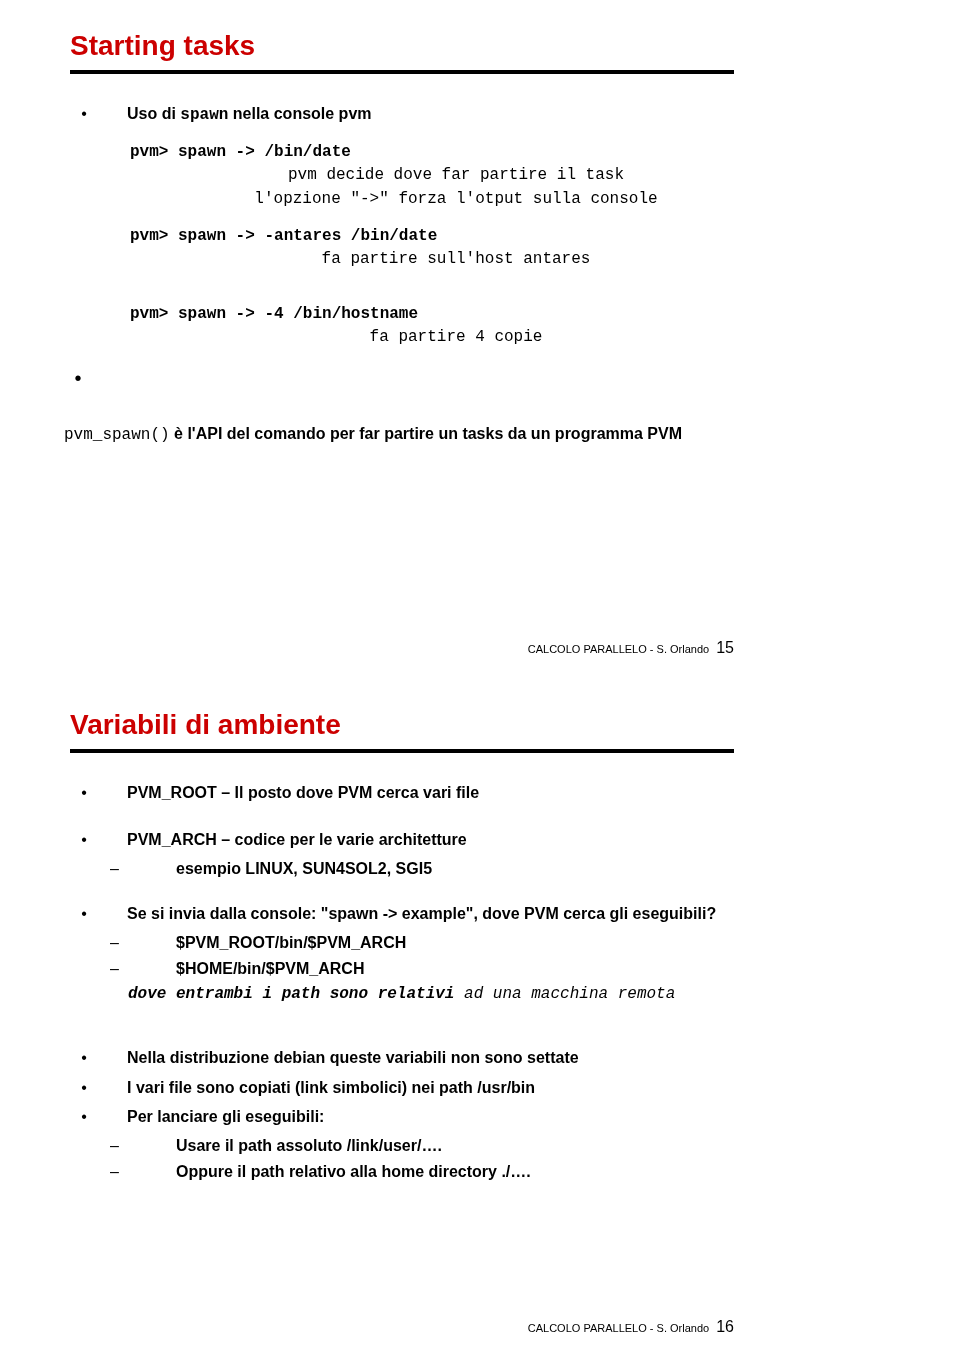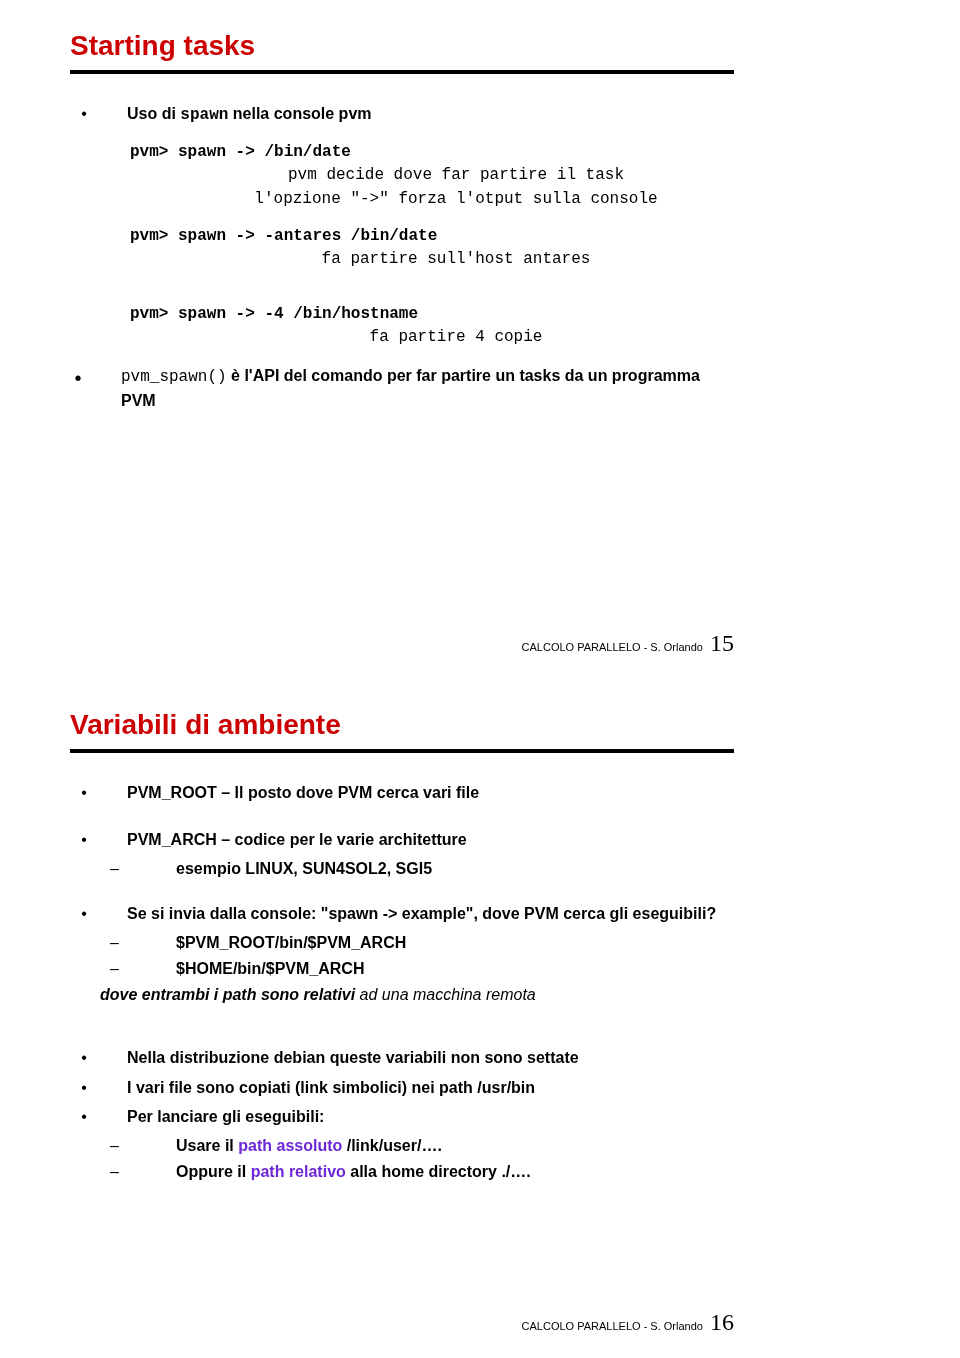--- a/index.html
+++ b/index.html
@@ -66,31 +66,31 @@
   .code-block {
     font-family: "Courier New", Courier, monospace;
     font-size: 16px;
     margin-left: 60px;
     line-height: 1.45;
     margin-bottom: 14px;
   }
   .code-block .indent { margin-left: 48px; text-align: center; }
   .bold { font-weight: bold; }
   .italic { font-style: italic; }
-  .red { color: #6d28d9; }
+  .red { color: #000000; }
   .footer {
     position: absolute;
     bottom: 22px;
     right: 70px;
     font-size: 11px;
     color: #000;
   }
   .footer .pagenum {
-    font-size: 24px;
-    font-family: Liberation Serif, serif;
+    font-size: 16px;
+    font-family: Liberation Sans, sans-serif;
     margin-left: 4px;
     vertical-align: baseline;
   }
   .spacer-sm { height: 8px; }
   .spacer-md { height: 18px; }
 </style>
 </head>
 <body>
 
 <div class="slide">
@@ -123,21 +123,21 @@
       <div class="indent">fa partire sull'host antares</div>
     </div>
 
     <div class="spacer-md"></div>
 
     <div class="code-block">
       <div class="bold">pvm&gt; spawn -&gt; -4 /bin/hostname</div>
       <div class="indent">fa partire 4 copie</div>
     </div>
 
-    <div class="bullet-l1 disc" style="margin-left:-6px;">
+    <div class="bullet-l1 disc" style="margin-left:-6px;flex-direction:column;">
       <span class="bmark"></span>
       <span class="btext">
         <span class="mono">pvm_spawn()</span><span class="bold"> è l'API del comando per far partire un tasks da un programma PVM</span>
       </span>
     </div>
 
   </div>
 
   <div class="footer">
     <span>CALCOLO PARALLELO - S. Orlando</span>
@@ -174,21 +174,21 @@
       <span class="btext bold">Se si invia dalla console: "spawn -&gt; example", dove PVM cerca gli eseguibili?</span>
     </div>
     <div class="bullet-l2">
       <span class="bmark"></span>
       <span class="btext bold">$PVM_ROOT/bin/$PVM_ARCH</span>
     </div>
     <div class="bullet-l2">
       <span class="bmark"></span>
       <span class="btext bold">$HOME/bin/$PVM_ARCH</span>
     </div>
-    <div style="margin-left:30px;">
+    <div style="margin-left:58px;font-family:Liberation Mono, monospace;">
       <span class="bold italic">dove entrambi i path sono relativi</span><span class="italic"> ad una macchina remota</span>
     </div>
 
     <div style="height:40px;"></div>
 
     <div class="bullet-l1 dot">
       <span class="bmark"></span>
       <span class="btext bold">Nella distribuzione debian queste variabili non sono settate</span>
     </div>
     <div class="bullet-l1 dot">

